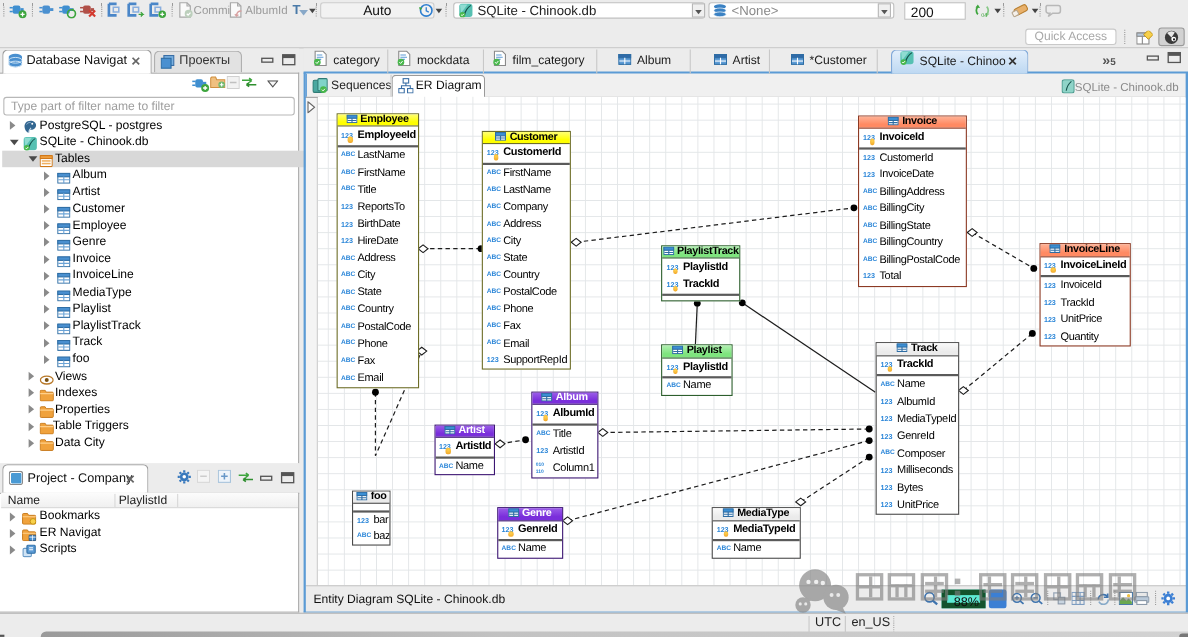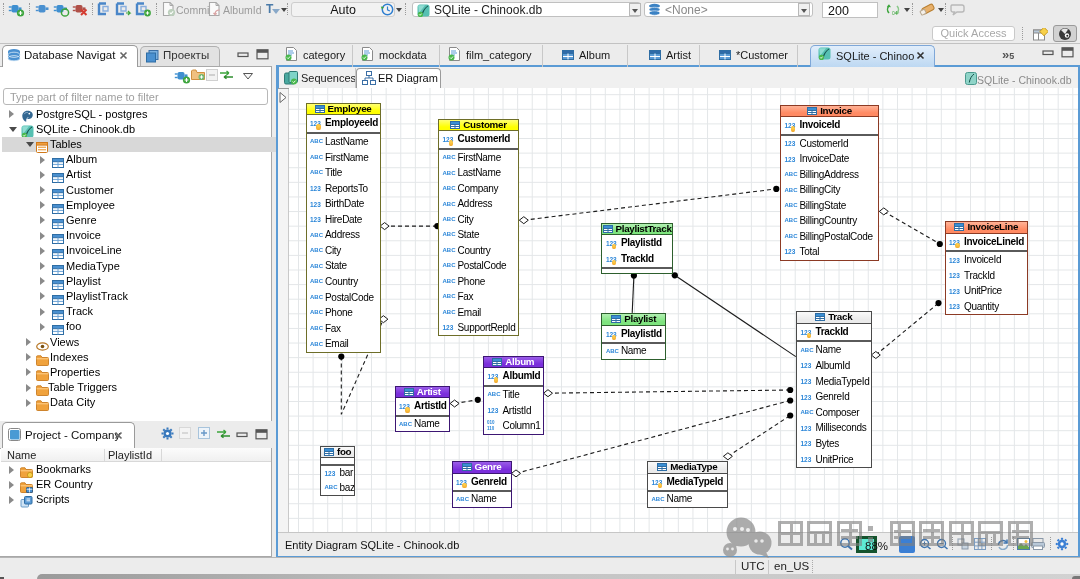--- a/index.html
+++ b/index.html
@@ -408,21 +408,21 @@
     </svg></span>
 <span style="position:absolute;left:36px;top:462.0px;font-size:11px;line-height:15.2px">Bookmarks</span>
 <span style="position:absolute;left:9.0px;top:480.7px;width:0;height:0;border-left:5px solid #8a8a8a;border-top:4px solid transparent;border-bottom:4px solid transparent"></span>
 <span style="position:absolute;left:20px;top:479.2px"><svg width="13" height="11">
       <path d="M0.5 2.5 L0.5 9.5 A1 1 0 0 0 1.5 10.5 L11.5 10.5 A1 1 0 0 0 12.5 9.5 L12.5 3.5 A1 1 0 0 0 11.5 2.5 L6 2.5 L5 0.8 L1.5 0.8 A1 1 0 0 0 0.5 1.8 Z" fill="#f0a23c" stroke="#c87c20" stroke-width="0.9"></path>
       <path d="M0.5 3.8 L12.5 3.8" stroke="#ffd08a" stroke-width="1"></path>
       <rect x="6.5" y="5.5" width="6" height="5" rx="0.5" fill="#4a90d0" stroke="#1c4d80" stroke-width="0.7"></rect>
       <line x1="6.5" y1="7.3" x2="12.5" y2="7.3" stroke="#fff" stroke-width="0.7"></line>
       <line x1="9.5" y1="5.5" x2="9.5" y2="10.5" stroke="#fff" stroke-width="0.7"></line>
     </svg></span>
-<span style="position:absolute;left:36px;top:477.2px;font-size:11px;line-height:15.2px">ER Country</span>
+<span style="position:absolute;left:36px;top:477.2px;font-size:11px;line-height:15.2px">ER Navigat</span>
 <span style="position:absolute;left:9.0px;top:495.9px;width:0;height:0;border-left:5px solid #8a8a8a;border-top:4px solid transparent;border-bottom:4px solid transparent"></span>
 <span style="position:absolute;left:20px;top:494.4px"><svg width="13" height="12">
       <rect x="1" y="3.5" width="7.5" height="7.5" rx="1" fill="#cfe3f5" stroke="#6b9cc8"></rect>
       <rect x="4.5" y="0.5" width="7.5" height="7.5" rx="1" fill="#5c9bd5" stroke="#2e6da4"></rect>
       <path d="M6.5 3 L10 3 M6.5 4.8 L10 4.8" stroke="#fff" stroke-width="0.9"></path>
     </svg></span>
 <span style="position:absolute;left:36px;top:492.4px;font-size:11px;line-height:15.2px">Scripts</span>
 <div class="abs" style="left:276px;top:44px;width:804px;height:22.5px;background:#ececec"></div>
 <div class="abs" style="left:276px;top:65.4px;width:804px;height:1.6px;background:#5b9bd5"></div>
 <div class="etab" style="left:277px;width:76px"><svg width="14" height="14" style="vertical-align:-2px">
@@ -725,21 +725,21 @@
       <div class="er" style="height:14.60px;line-height:14.60px"><span class="t123">123</span>bar</div>
       <div class="er" style="height:14.60px;line-height:14.60px"><span class="tabc">abc</span>baz</div>
     </div>
   </div>
 <div class="abs" style="left:277.5px;top:532.4px;width:801px;height:24.2px;background:#ececec;border-top:1px solid #c6c6c6"></div>
 <span class="abs" style="left:285px;top:539px;font-size:11px;color:#111">Entity Diagram SQLite - Chinook.db</span>
 <svg class="abs" style="left:839px;top:537px" width="16" height="14">
     <circle cx="6" cy="6" r="4.2" fill="none" stroke="#3f74ae" stroke-width="1.5"></circle>
     <path d="M9 9 L13 12.5" stroke="#3f74ae" stroke-width="2"></path>
   </svg>
-<div class="abs" style="left:856px;top:535.5px;width:21px;height:17.5px;background:#5eead4;border:3px solid #14532d">
+<div class="abs" style="left:856px;top:535.5px;width:40px;height:17.5px;background:#5eead4;border:5px solid #14532d">
     <span style="position:absolute;left:6px;top:1.5px;font-size:11.5px;color:#111">88%</span>
   </div>
 <div class="abs" style="left:899px;top:535.5px;width:16px;height:17.5px;background:#3b7fd4;border-radius:2px"></div>
 <svg class="abs" style="left:919px;top:538px" width="14" height="12">
     <circle cx="5.5" cy="5.5" r="4" fill="none" stroke="#3f74ae" stroke-width="1.4"></circle>
     <path d="M3.5 5.5 L7.5 5.5 M5.5 3.5 L5.5 7.5" stroke="#3f74ae"></path>
     <path d="M8.5 8.5 L11.5 11" stroke="#3f74ae" stroke-width="1.6"></path>
   </svg>
 <svg class="abs" style="left:936px;top:538px" width="14" height="12">
     <circle cx="5.5" cy="5.5" r="4" fill="none" stroke="#3f74ae" stroke-width="1.4"></circle>

